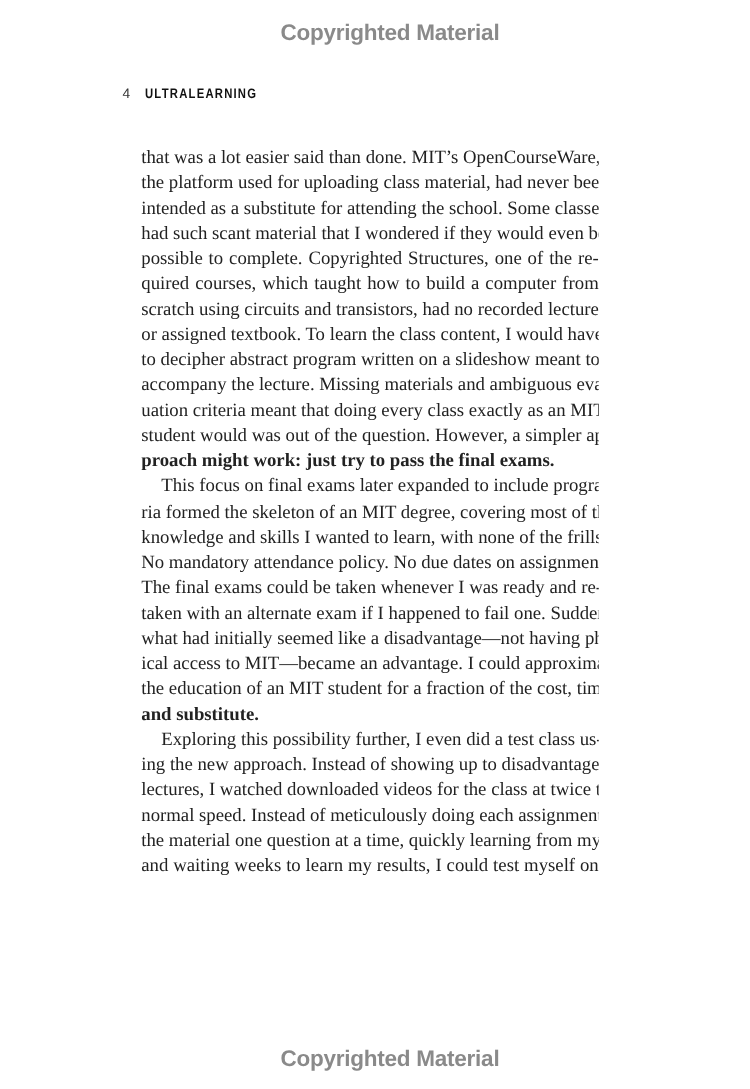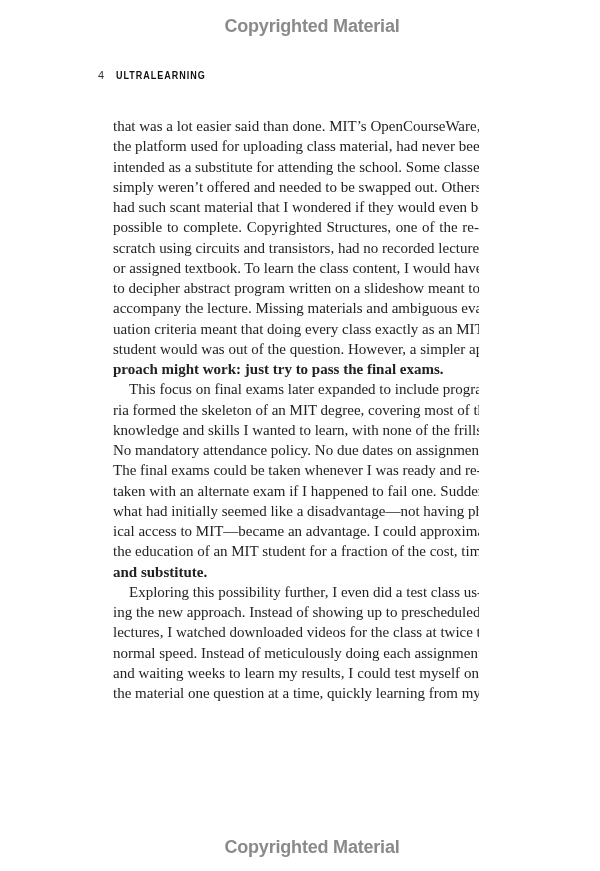--- a/index.html
+++ b/index.html
@@ -85,23 +85,23 @@
   <span class="page-number">4</span>
   <span class="book-title">ULTRALEARNING</span>
 </div>
 
 <div class="body-text">
 
   <div>
     <div class="line">that was a lot easier said than done. MIT’s OpenCourseWare,</div>
     <div class="line">the platform used for uploading class material, had never been</div>
     <div class="line">intended as a substitute for attending the school. Some classes</div>
-    <div class="line">simply weren’t offered and needed to be swapped out. Others</div>
     <div class="line">had such scant material that I wondered if they would even be</div>
     <div class="line">possible to complete. Copyrighted Structures, one of the re-</div>
+    <div class="line">quired courses, which taught how to build a computer from</div>
     <div class="line">scratch using circuits and transistors, had no recorded lectures</div>
     <div class="line">or assigned textbook. To learn the class content, I would have</div>
     <div class="line">to decipher abstract program written on a slideshow meant to</div>
     <div class="line">accompany the lecture. Missing materials and ambiguous eval-</div>
     <div class="line">uation criteria meant that doing every class exactly as an MIT</div>
     <div class="line">student would was out of the question. However, a simpler ap-</div>
     <div class="line last">proach might work: just try to pass the final exams.</div>
   </div>
 
   <div>
@@ -112,21 +112,21 @@
     <div class="line">The final exams could be taken whenever I was ready and re-</div>
     <div class="line">taken with an alternate exam if I happened to fail one. Suddenly</div>
     <div class="line">what had initially seemed like a disadvantage—not having phys-</div>
     <div class="line">ical access to MIT—became an advantage. I could approximate</div>
     <div class="line">the education of an MIT student for a fraction of the cost, time,</div>
     <div class="line last">and substitute.</div>
   </div>
 
   <div>
     <div class="line indent">Exploring this possibility further, I even did a test class us-</div>
-    <div class="line">ing the new approach. Instead of showing up to prescheduled</div>
+    <div class="line">ing the new approach. Instead of showing up to disadvantage</div>
     <div class="line">lectures, I watched downloaded videos for the class at twice the</div>
     <div class="line">normal speed. Instead of meticulously doing each assignment</div>
+    <div class="line">the material one question at a time, quickly learning from my</div>
     <div class="line">and waiting weeks to learn my results, I could test myself on</div>
-    <div class="line">the material one question at a time, quickly learning from my</div>
   </div>
 </div>
 
 <div id="wm-bottom" class="watermark">Copyrighted Material</div>
 
 </body></html>

